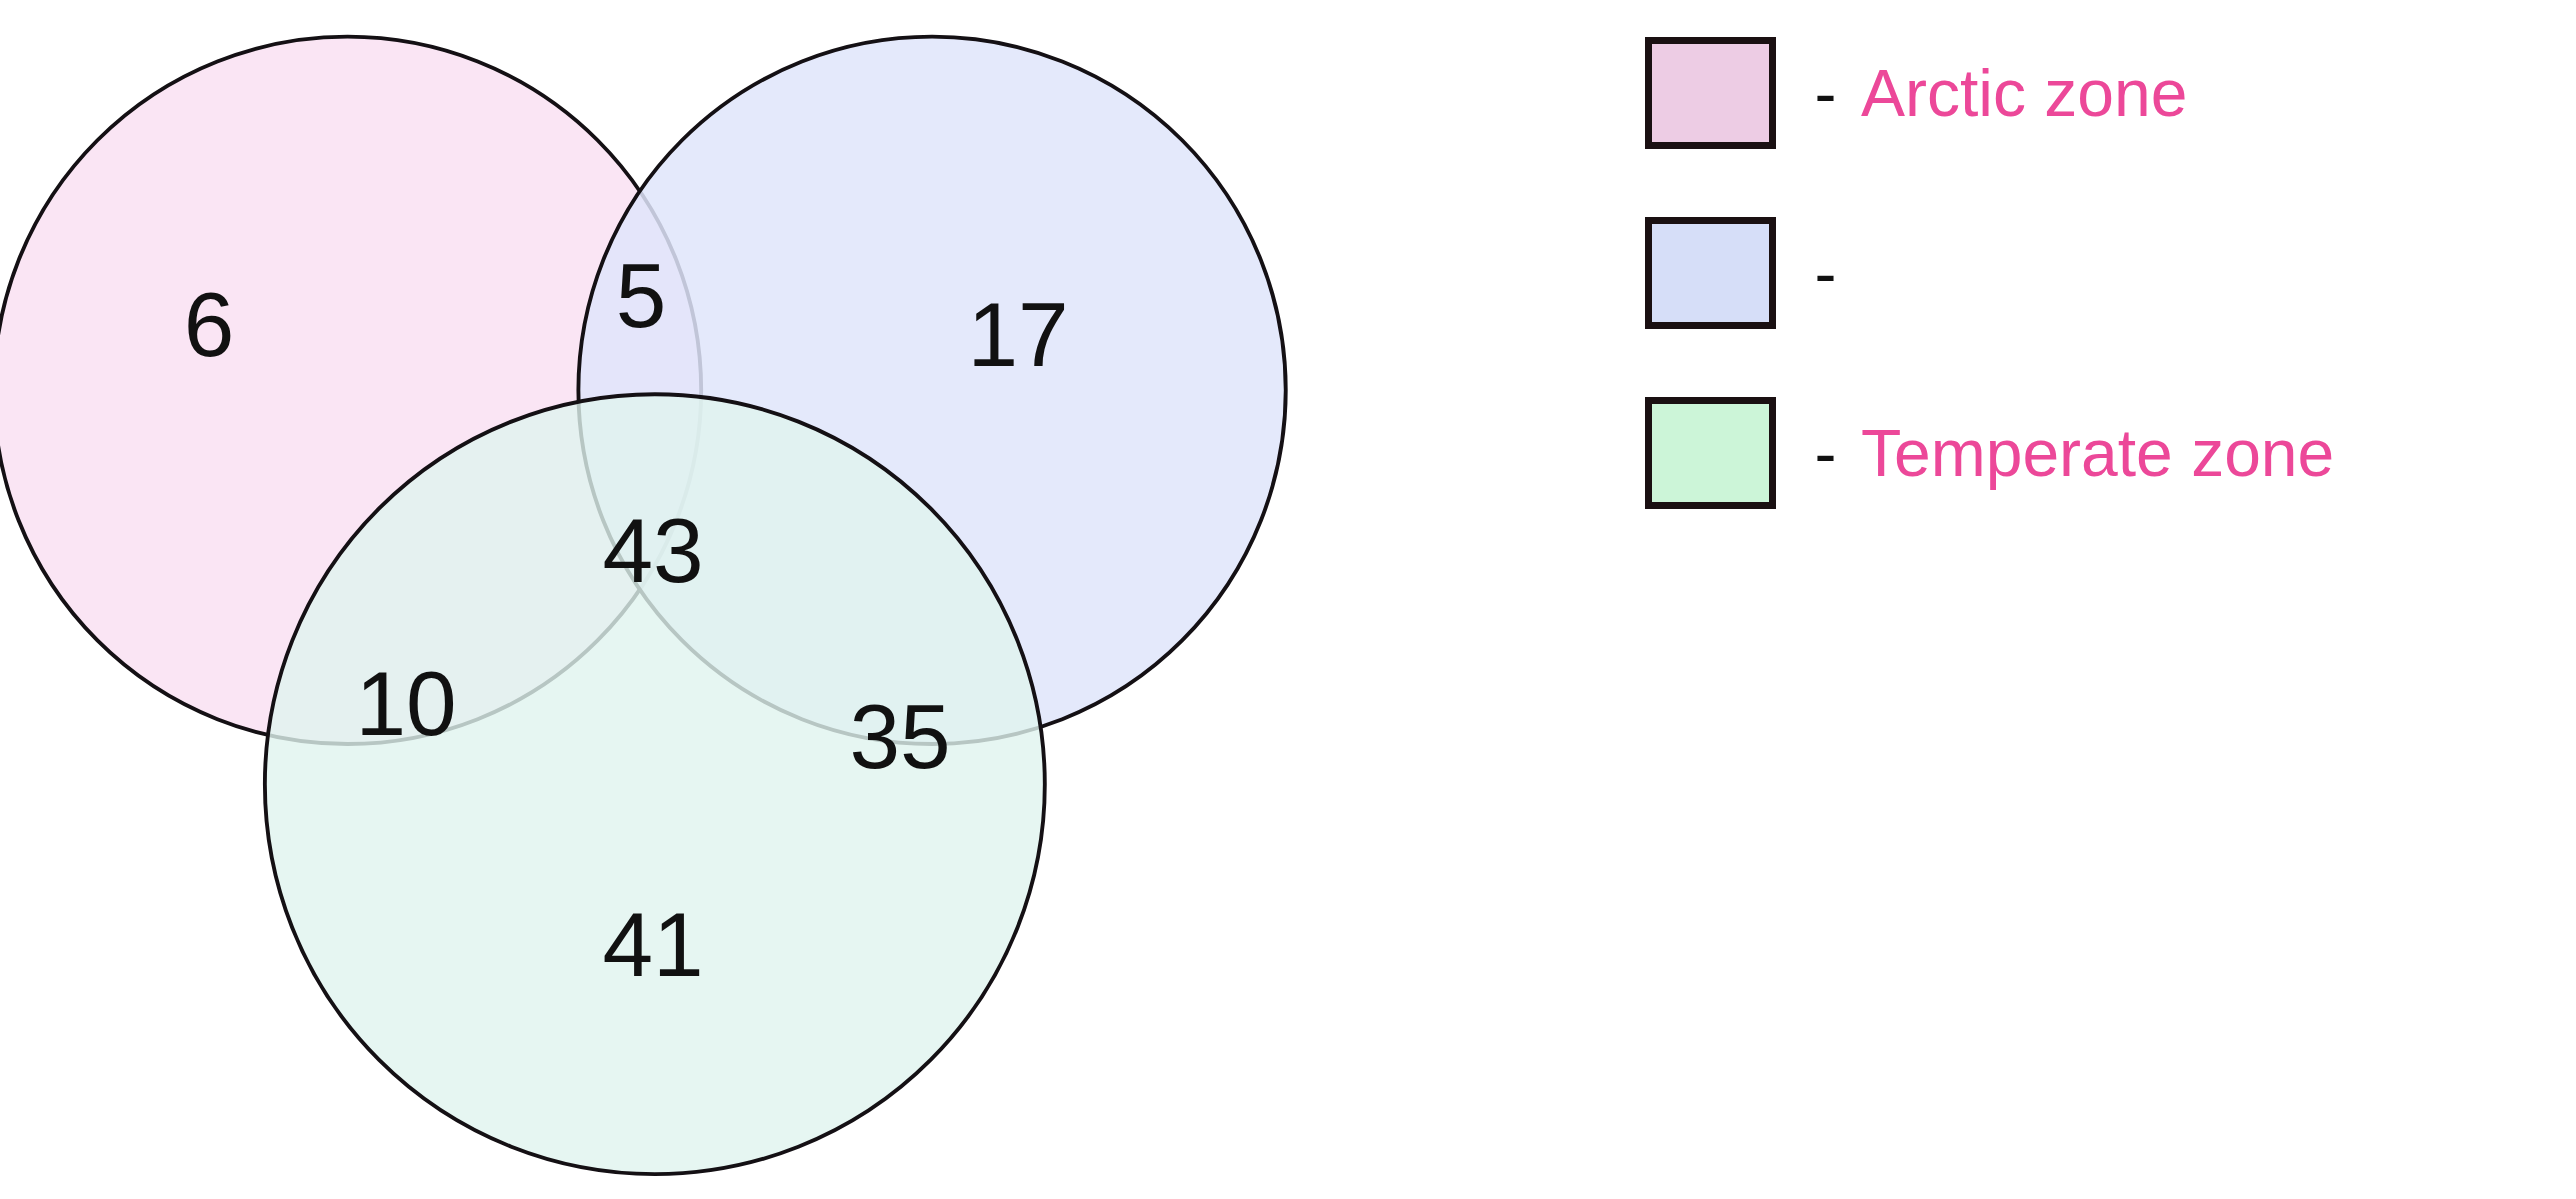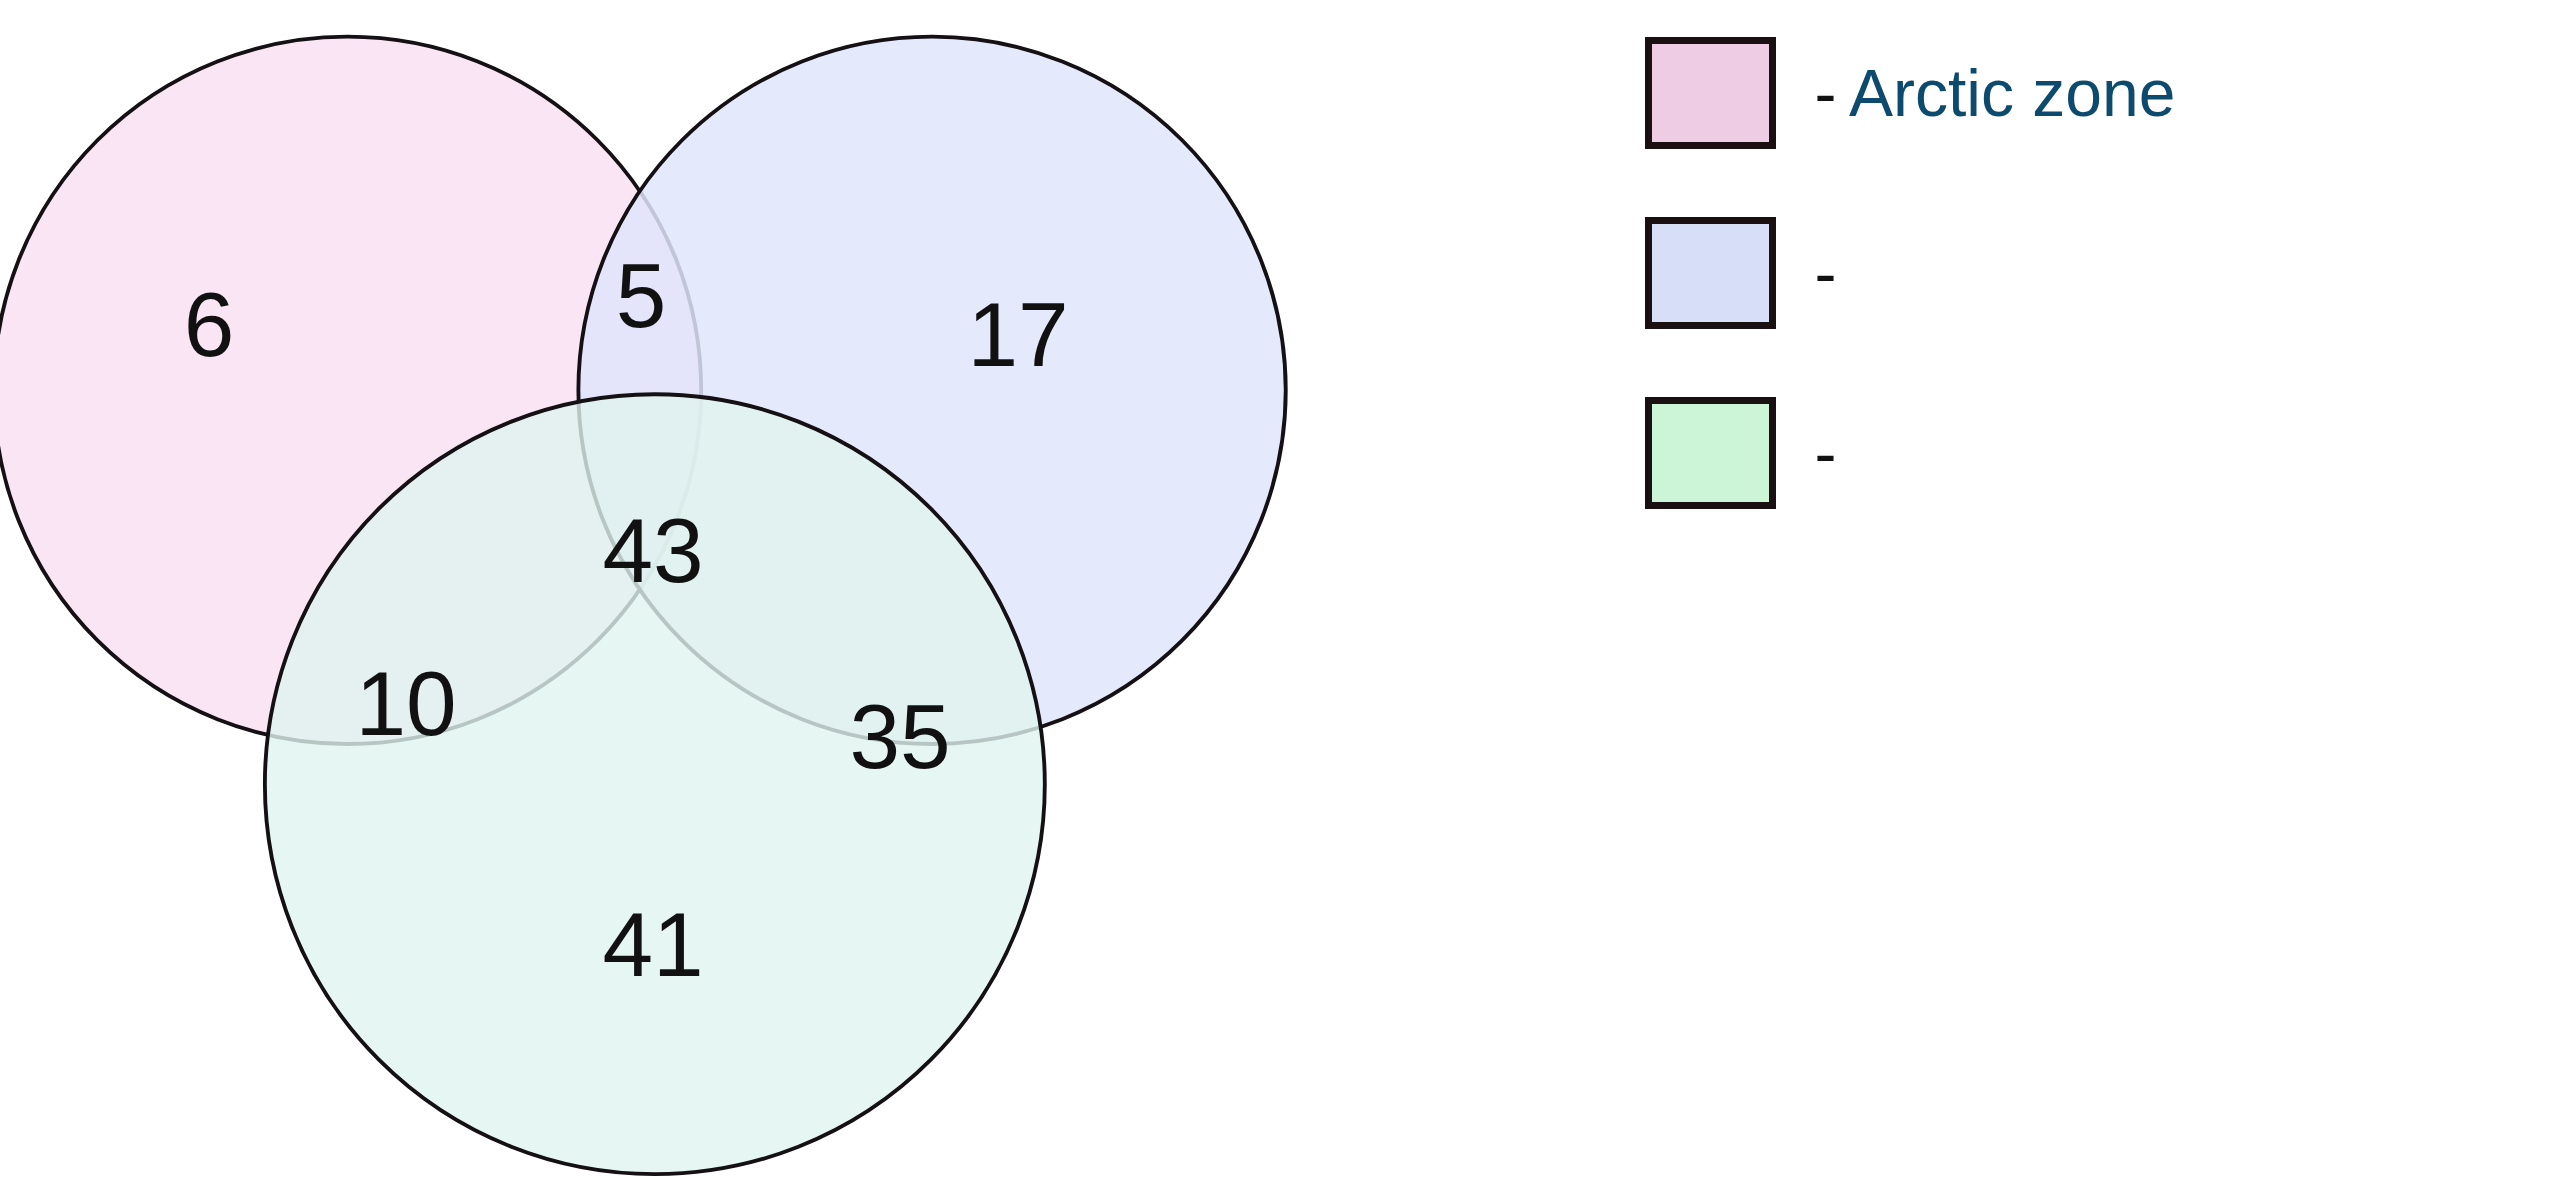--- a/index.html
+++ b/index.html
@@ -77,23 +77,23 @@
     text-align: center;
     font-size: 66px;
     line-height: 1;
     color: #111111;
     flex: 0 0 auto;
     margin-left: 28px;
   }
   .legend-text {
     font-size: 66px;
     line-height: 1;
-    color: #0c4a6e;
+    color: #ec4899;
     white-space: nowrap;
-    margin-left: 2px;
+    margin-left: 14px;
   }
 </style>
 </head>
 <body>
 
 <div id="venn-figure">
 
   <div class="venn-area">
     <svg class="venn-svg" viewBox="0 0 1800 1553">
 
@@ -122,18 +122,19 @@
     </div>
 
     <div class="legend-row">
       <span class="legend-swatch" style="background:#d6def8;"></span>
       <span class="legend-dash">-</span>
     </div>
 
     <div class="legend-row">
       <span class="legend-swatch" style="background:#ccf5d8;"></span>
       <span class="legend-dash">-</span>
+      <span class="legend-text">Temperate zone</span>
     </div>
 
   </div>
 
 </div>
 
 
 </body></html>

